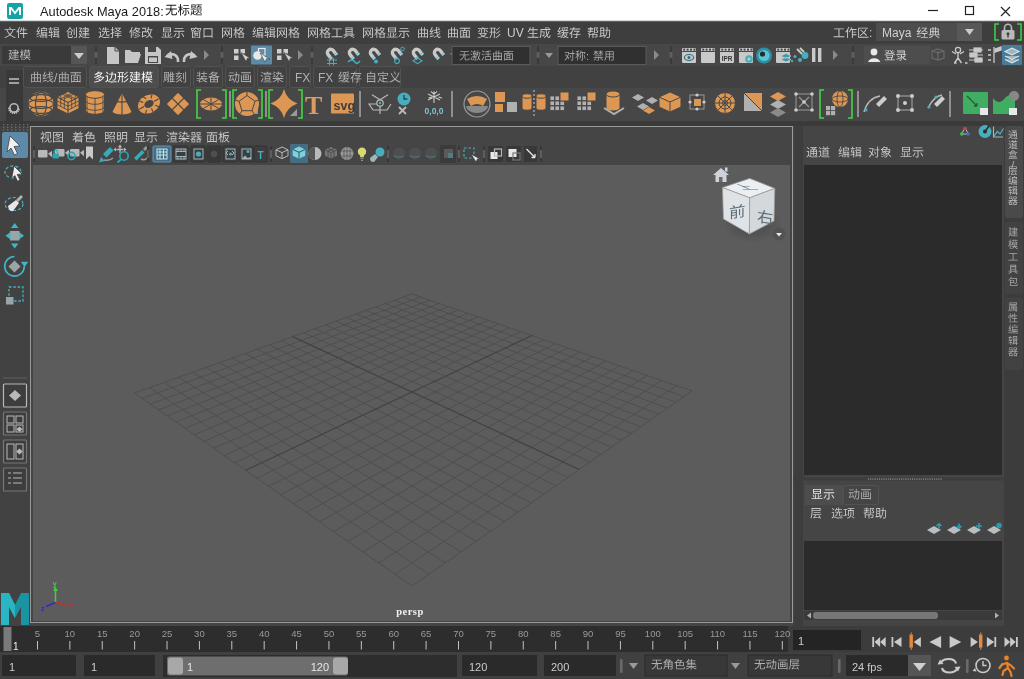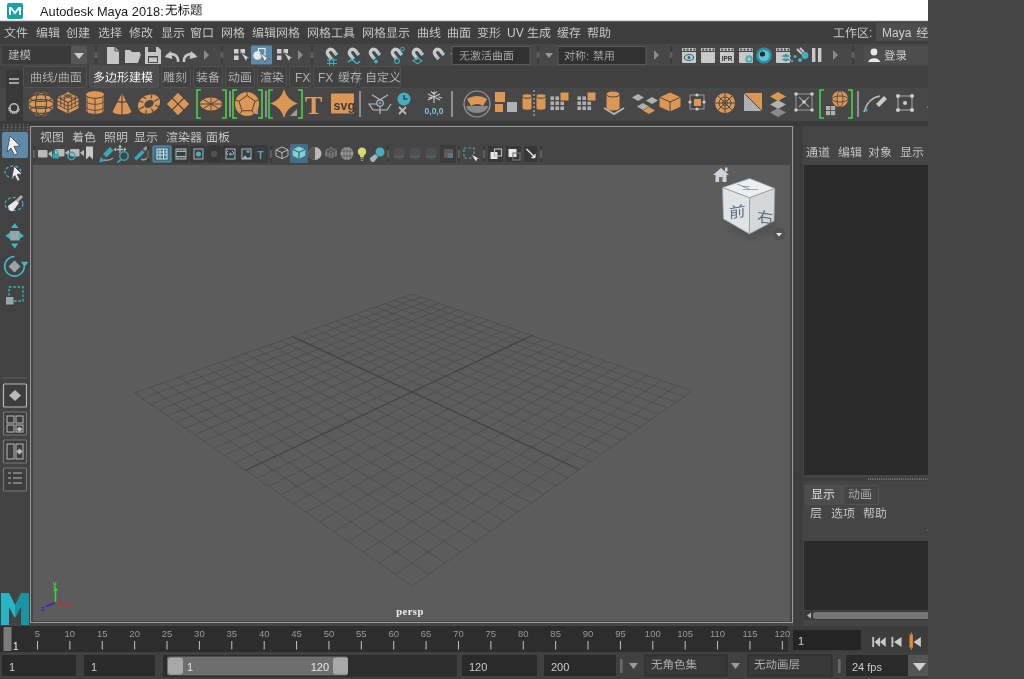--- a/index.html
+++ b/index.html
@@ -1,14 +1,14 @@
 <!DOCTYPE html>
 <html><head><meta charset="utf-8"><style>
 html,body{margin:0;padding:0;background:#454545;}
-#root{position:relative;width:928px;height:679px;overflow:hidden;font-family:"Liberation Sans",sans-serif;}
+#root{position:relative;width:1024px;height:679px;overflow:hidden;font-family:"Liberation Sans",sans-serif;}
 svg{display:block;}
 text{white-space:pre;}
 </style></head><body>
 <div id="root">
     <svg width="1024" height="679" viewBox="0 0 1024 679">
       <defs>
         <radialGradient id="cubeshadow">
           <stop offset="55%" stop-color="#4a4a4a" stop-opacity="0.55"></stop>
           <stop offset="100%" stop-color="#4a4a4a" stop-opacity="0"></stop>
         </radialGradient>

